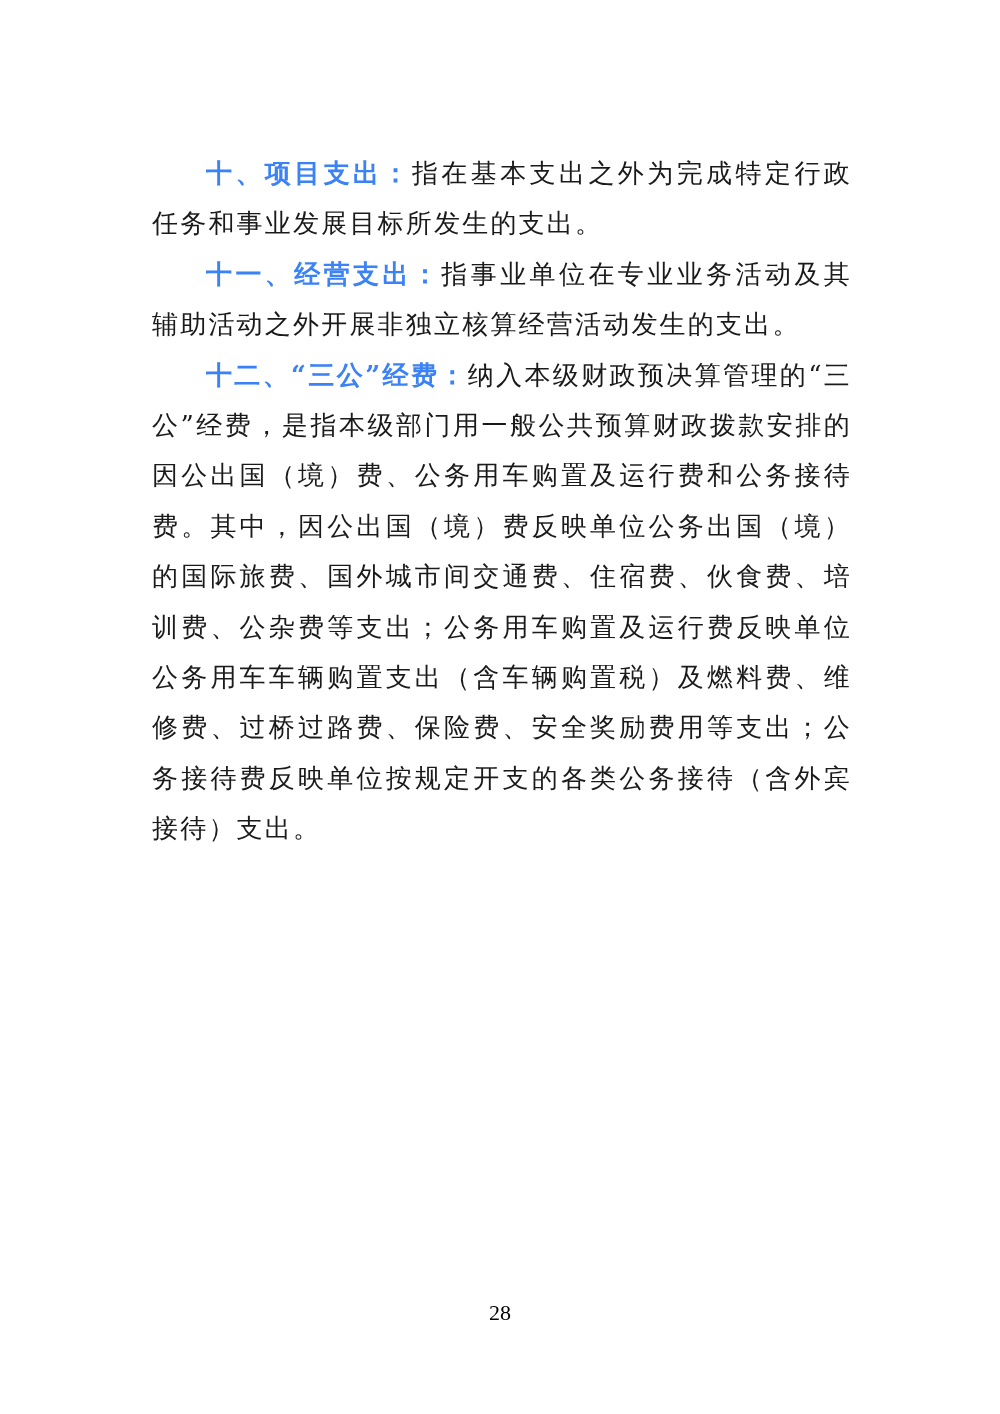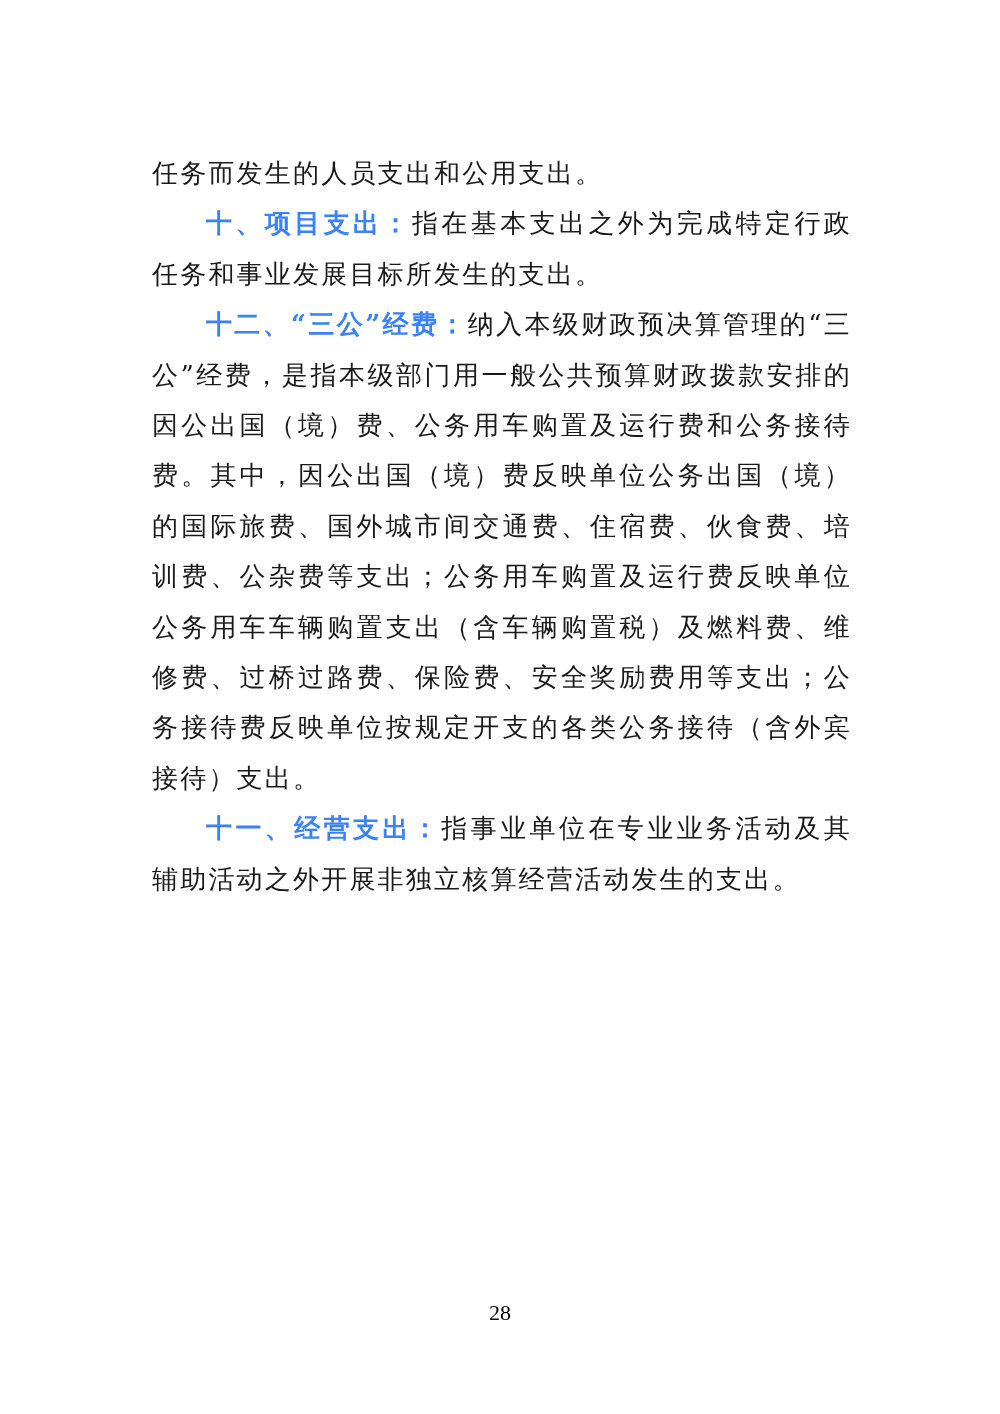--- a/index.html
+++ b/index.html
@@ -45,27 +45,24 @@
       text-align: center;
       font-family: "Liberation Serif", "DejaVu Serif", serif;
       font-size: 22px;
       color: #000000;
     }
   </style>
 </head>
 <body>
 
 <div class="page">
-  <p class="para">
-    <span>任务而发生的人员支出和公用支出。</span>
-  </p>
   <p class="para indent">
     <span class="term">十、项目支出：</span><span>指在基本支出之外为完成特定行政任务和事业发展目标所发生的支出。</span>
   </p>
   <p class="para indent">
-    <span class="term">十二、“三公”经费：</span><span>纳入本级财政预决算管理的“三公”经费，是指本级部门用一般公共预算财政拨款安排的因公出国（境）费、公务用车购置及运行费和公务接待费。其中，因公出国（境）费反映单位公务出国（境）的国际旅费、国外城市间交通费、住宿费、伙食费、培训费、公杂费等支出；公务用车购置及运行费反映单位公务用车车辆购置支出（含车辆购置税）及燃料费、维修费、过桥过路费、保险费、安全奖励费用等支出；公务接待费反映单位按规定开支的各类公务接待（含外宾接待）支出。</span>
+    <span class="term">十一、经营支出：</span><span>指事业单位在专业业务活动及其辅助活动之外开展非独立核算经营活动发生的支出。</span>
   </p>
   <p class="para indent">
-    <span class="term">十一、经营支出：</span><span>指事业单位在专业业务活动及其辅助活动之外开展非独立核算经营活动发生的支出。</span>
+    <span class="term">十二、“三公”经费：</span><span>纳入本级财政预决算管理的“三公”经费，是指本级部门用一般公共预算财政拨款安排的因公出国（境）费、公务用车购置及运行费和公务接待费。其中，因公出国（境）费反映单位公务出国（境）的国际旅费、国外城市间交通费、住宿费、伙食费、培训费、公杂费等支出；公务用车购置及运行费反映单位公务用车车辆购置支出（含车辆购置税）及燃料费、维修费、过桥过路费、保险费、安全奖励费用等支出；公务接待费反映单位按规定开支的各类公务接待（含外宾接待）支出。</span>
   </p>
 </div>
 
 <div class="page-number">28</div>
 
 </body></html>

